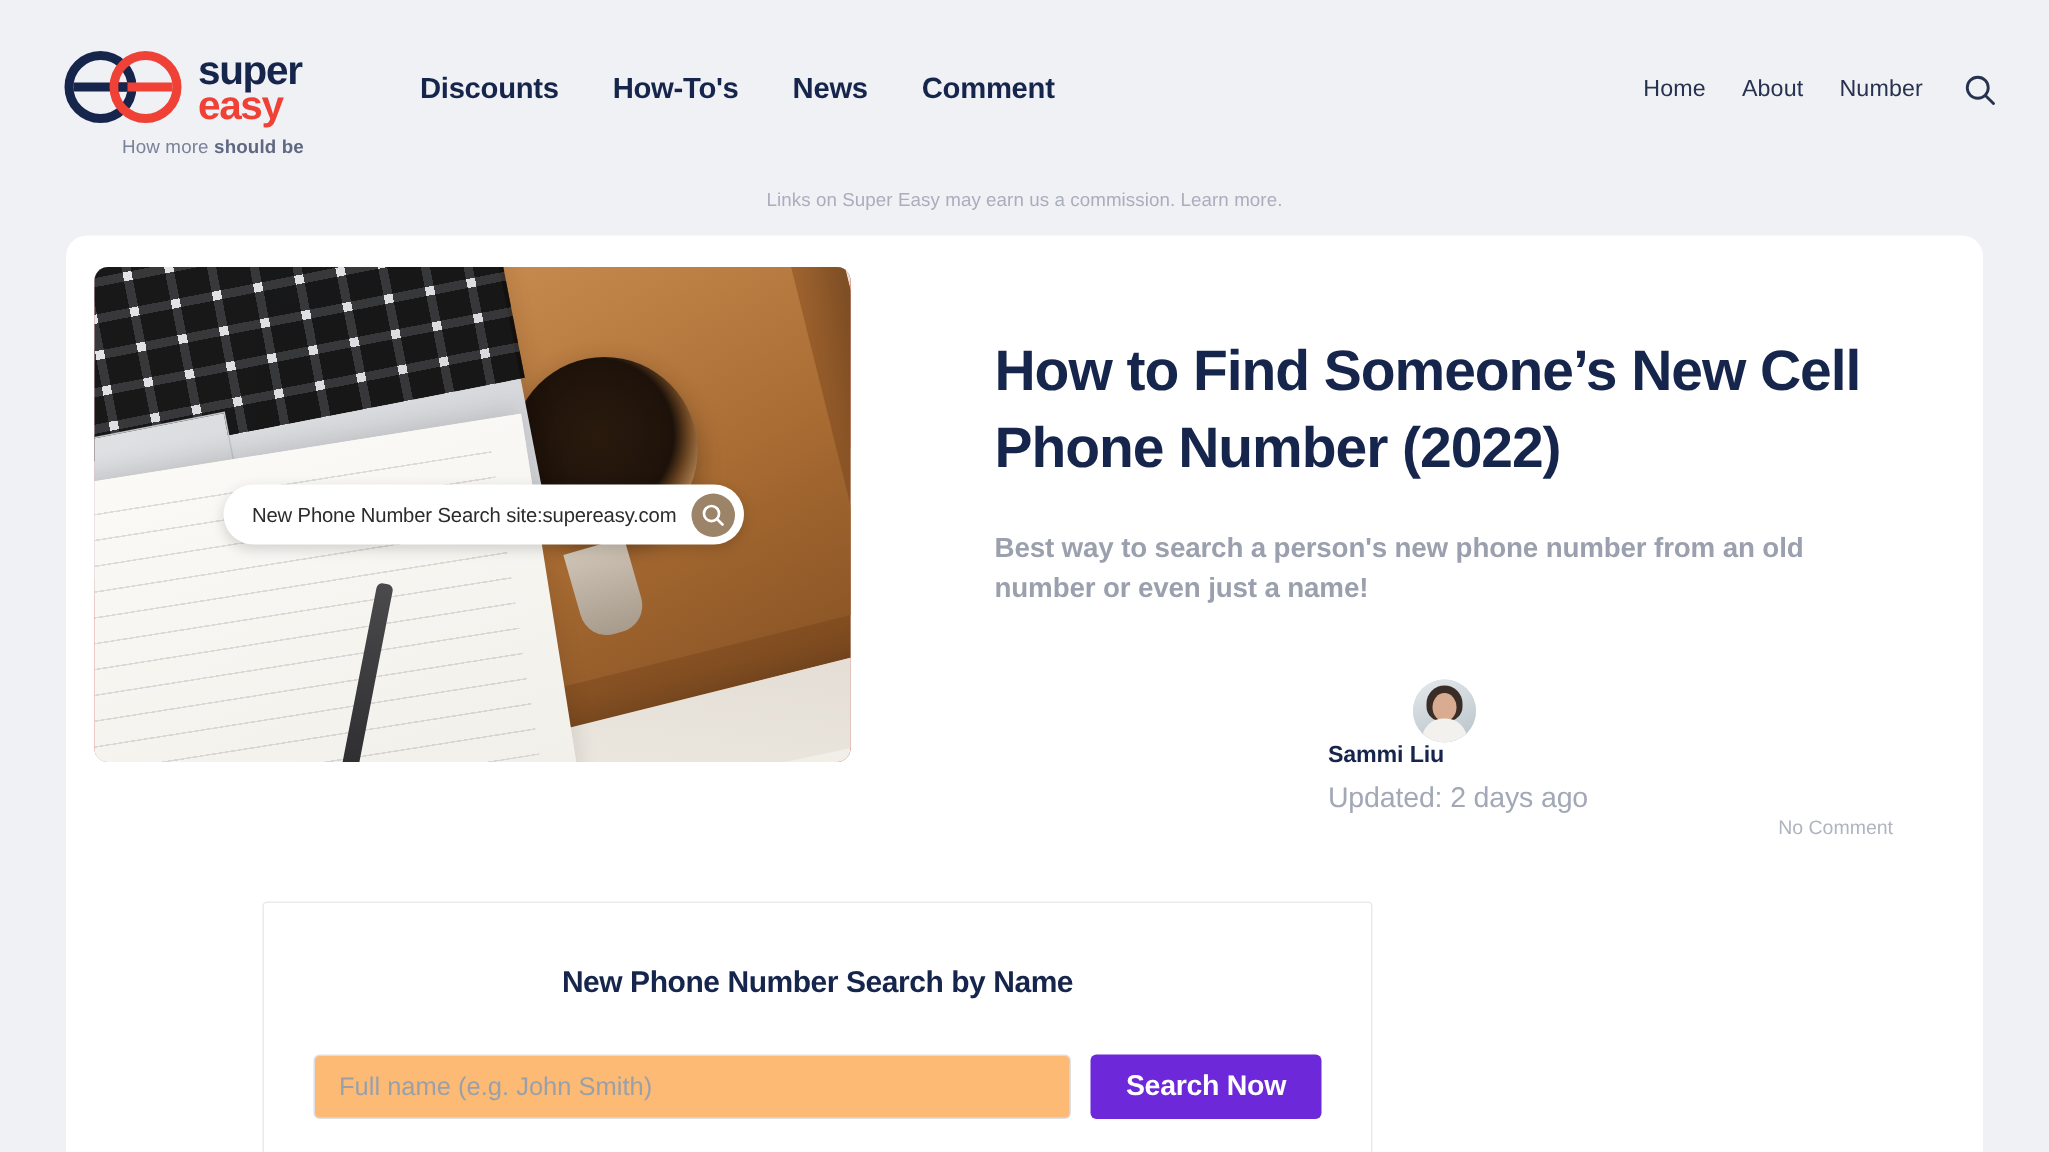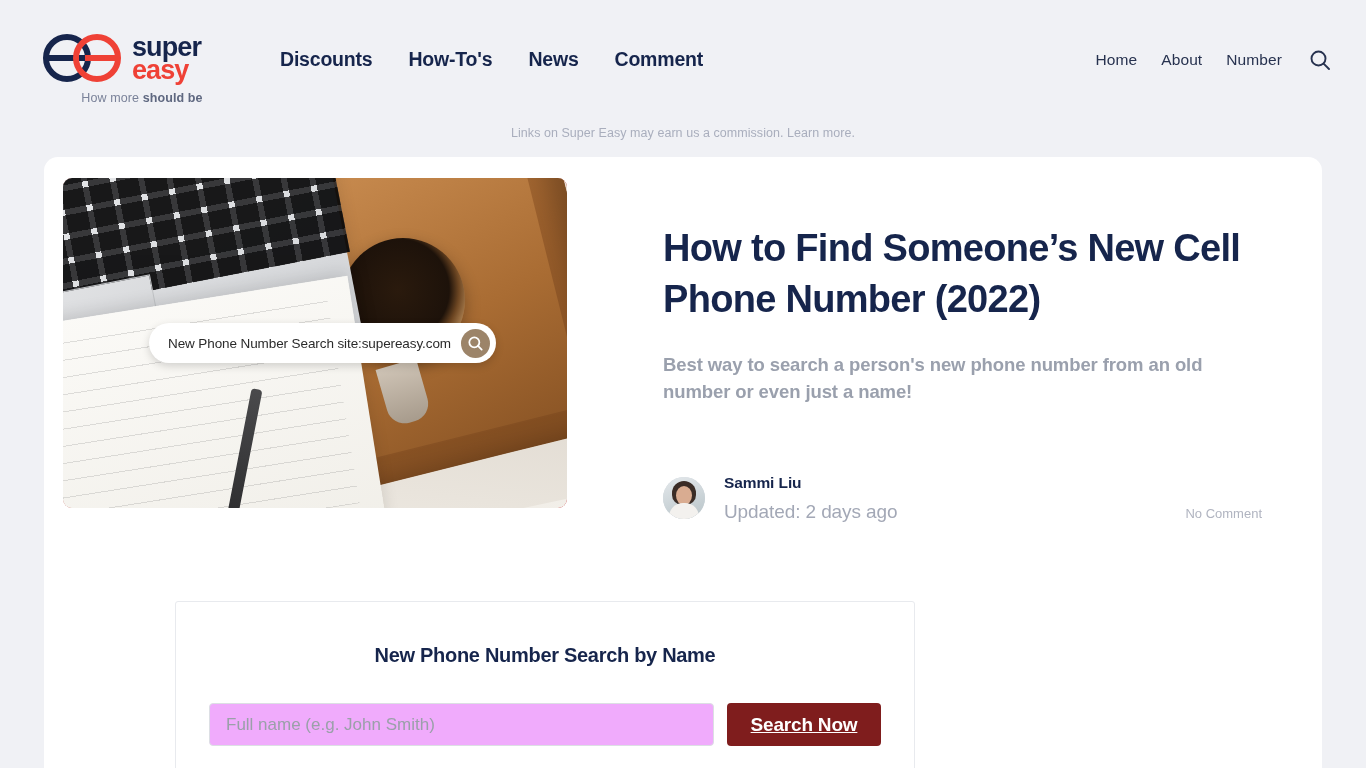--- a/index.html
+++ b/index.html
@@ -282,23 +282,24 @@
   .article-sub {
     margin-top: 28px;
     font-size: 18.5px;
     line-height: 1.45;
     font-weight: bold;
     color: #9aa0ad;
     letter-spacing: -0.1px;
   }
 
   .byline {
-    margin-top: 68px;
-    display: flex;
-    align-items: center;
+    margin-top: 47px;
+    display: flex;
+    align-items: center;
+    flex-direction: column;
   }
   .avatar {
     width: 42px; height: 42px;
     flex: 0 0 auto;
     border-radius: 50%;
     overflow: hidden;
     background: #cfd6dd;
     position: relative;
   }
   .avatar-bg { position: absolute; inset: 0; background: linear-gradient(160deg, #e5e9ec 0%, #c9d2d6 60%, #b9c4c8 100%); }
@@ -351,37 +352,36 @@
   }
   .widget-input {
     flex: 1 1 auto;
     height: 43px;
     border: 1px solid #dcdfe4;
     border-radius: 4px;
     padding: 0 16px;
     font-family: "Liberation Sans", sans-serif;
     font-size: 17px;
     color: #333;
-    background: #f0abfc;
+    background: #fdba74;
   }
   .widget-input::placeholder { color: #9aa0a9; }
   .widget-submit {
     flex: 0 0 auto;
     width: 154px;
     height: 43px;
     border: 0;
     border-radius: 4px;
-    background: #7f1d1d;
+    background: #6d28d9;
     color: #fff;
     font-family: "Liberation Sans", sans-serif;
     font-size: 19px;
     font-weight: bold;
     letter-spacing: -0.2px;
     cursor: pointer;
-    text-decoration: underline;
   }
 </style>
 </head>
 <body>
 
 <header class="site-header">
 
   <div class="brand">
     <div class="brand-top">
       <svg class="logo-mark" width="82" height="48" viewBox="0 0 82 48">

